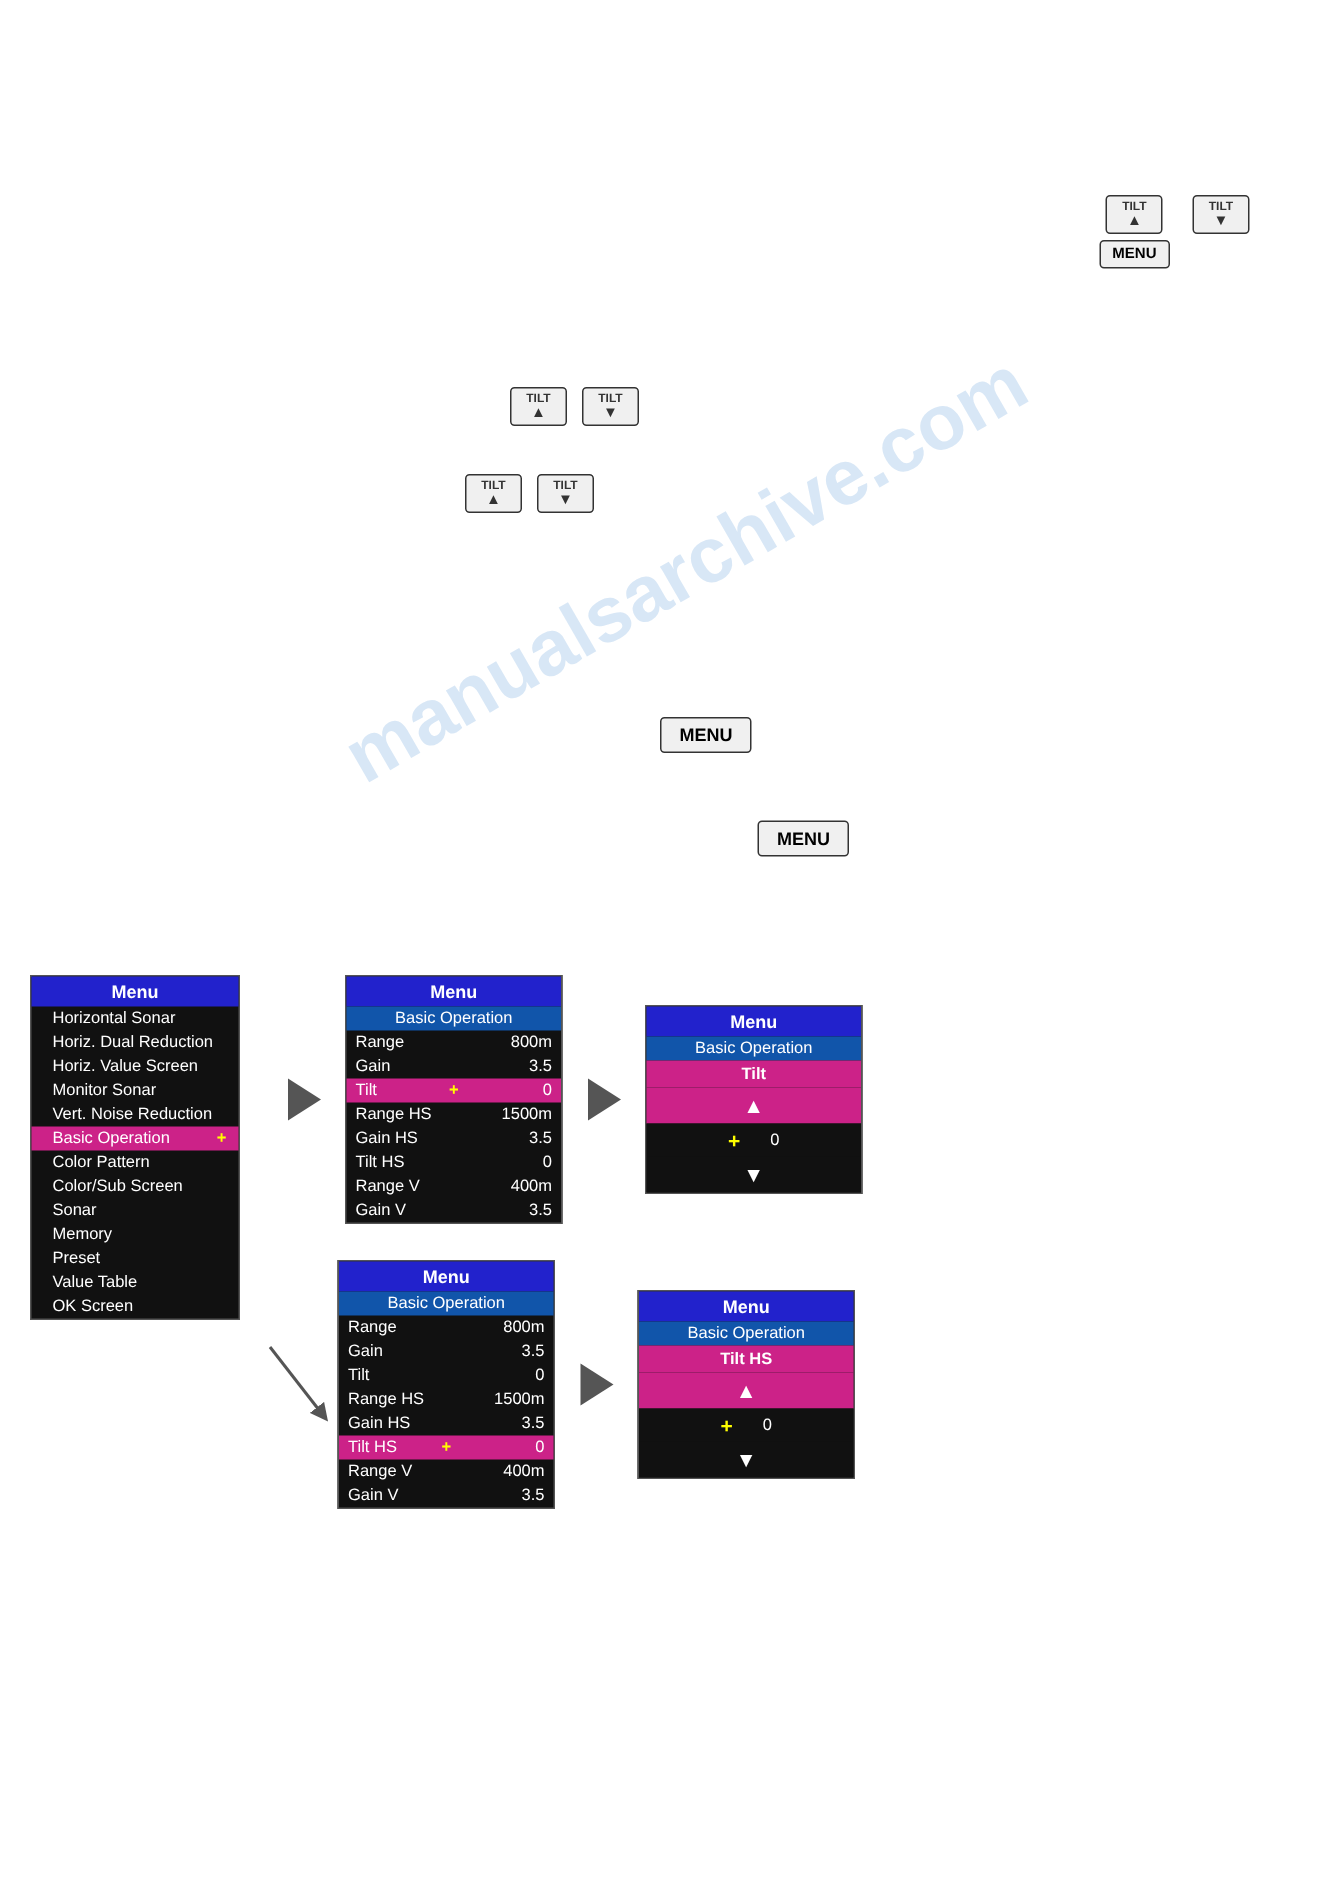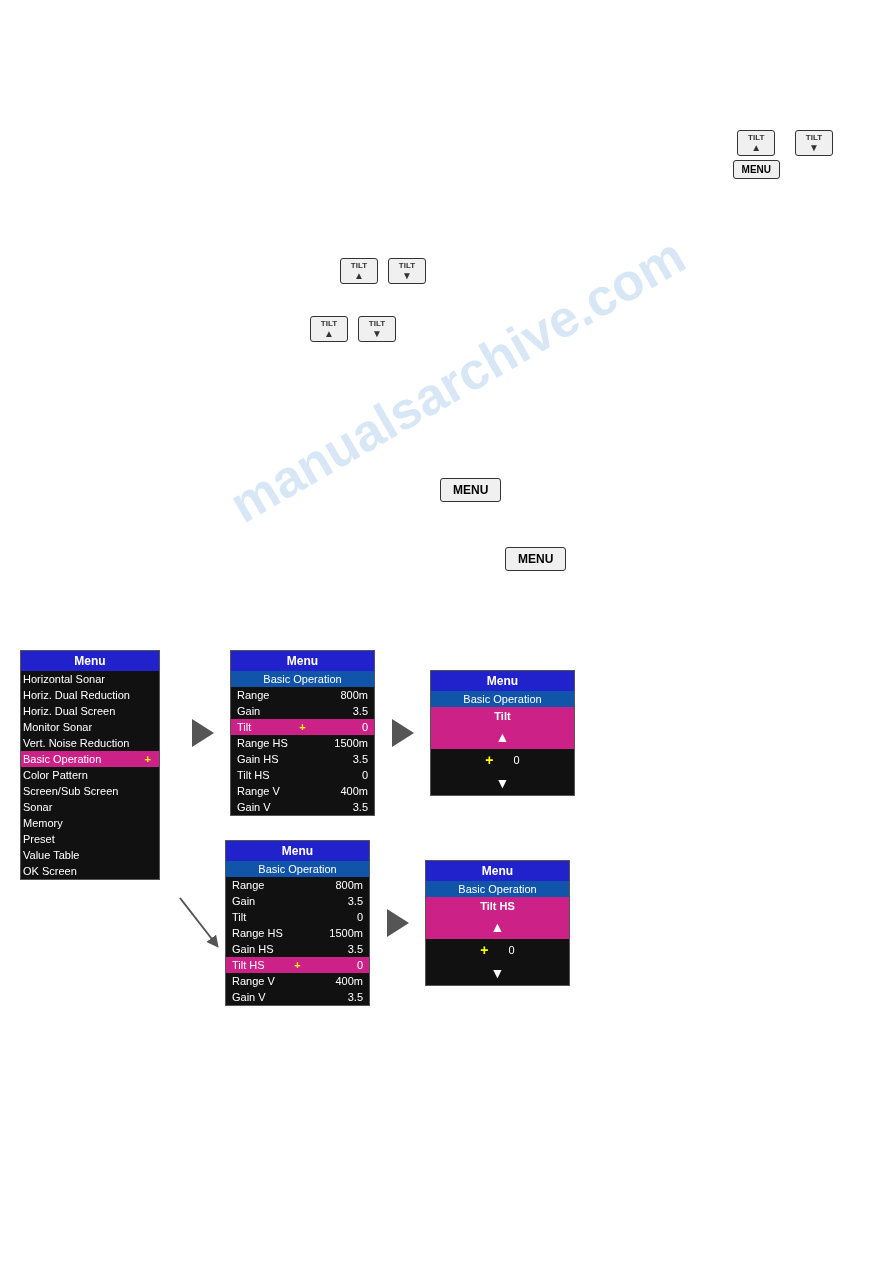--- a/index.html
+++ b/index.html
@@ -130,21 +130,21 @@
       background: #2222cc;
       color: #fff;
       text-align: center;
       padding: 3px 0;
       font-weight: bold;
       font-size: 12px;
     }
 
     .menu-panel .menu-item {
       color: #fff;
-      padding: 2px 2px;
+      padding: 2px 14px;
       font-size: 11px;
       border-bottom: none;
       cursor: pointer;
     }
 
     .menu-panel .menu-item.active {
       background: #cc2288;
       position: relative;
     }
 
@@ -368,26 +368,26 @@
 
 <div class="menu-btn-large menu-btn-pos2">MENU</div>
 
 <div class="diagram-section">
 
   <div class="main-menu-col">
     <div class="menu-panel">
       <div class="panel-header">Menu</div>
       <div class="menu-item">Horizontal Sonar</div>
       <div class="menu-item">Horiz. Dual Reduction</div>
-      <div class="menu-item">Horiz. Dual Screen</div>
+      <div class="menu-item">Horiz. Value Screen</div>
       <div class="menu-item">Monitor Sonar</div>
       <div class="menu-item">Vert. Noise Reduction</div>
       <div class="menu-item active">Basic Operation</div>
       <div class="menu-item">Color Pattern</div>
-      <div class="menu-item">Screen/Sub Screen</div>
+      <div class="menu-item">Color/Sub Screen</div>
       <div class="menu-item">Sonar</div>
       <div class="menu-item">Memory</div>
       <div class="menu-item">Preset</div>
       <div class="menu-item">Value Table</div>
       <div class="menu-item">OK Screen</div>
     </div>
   </div>
 
   <div class="top-path">
 

